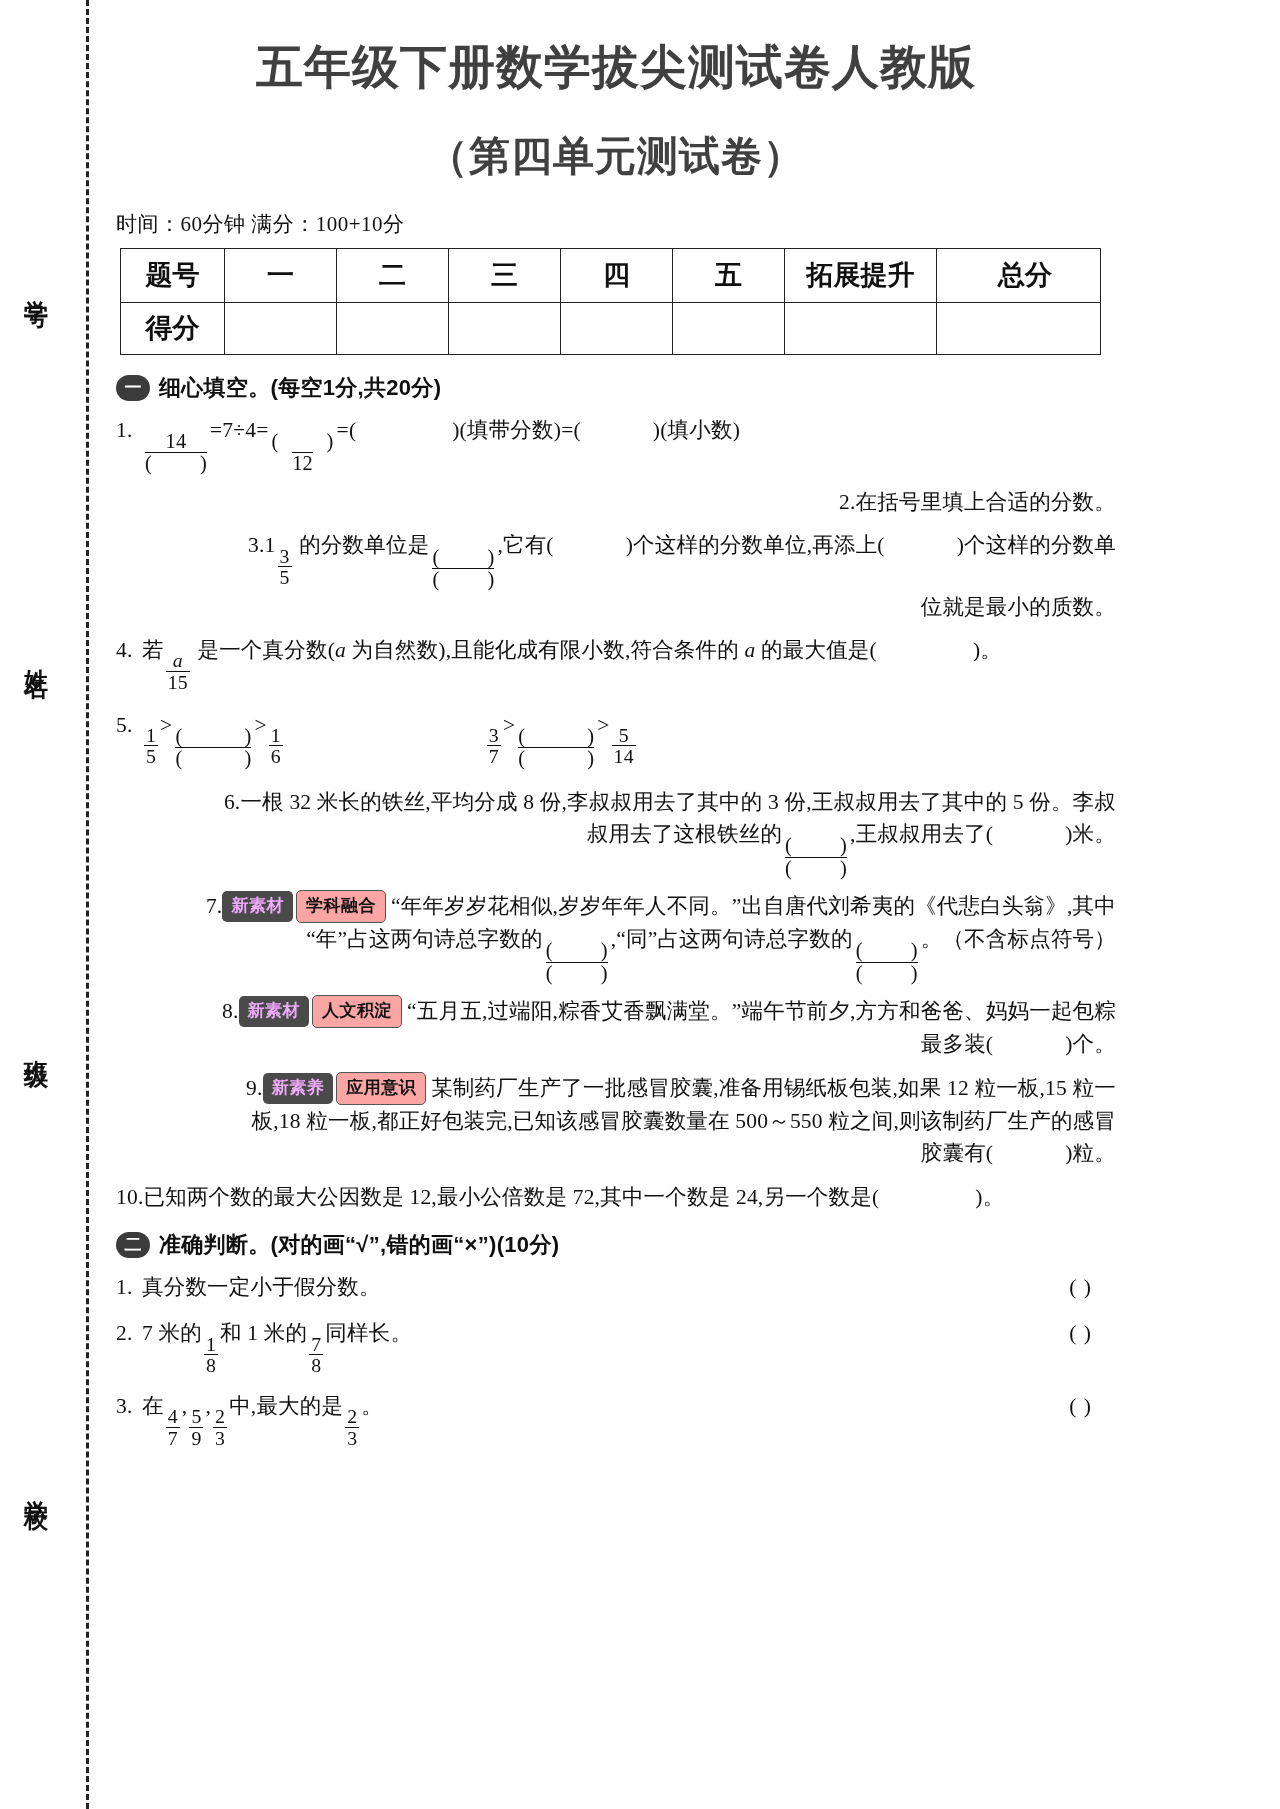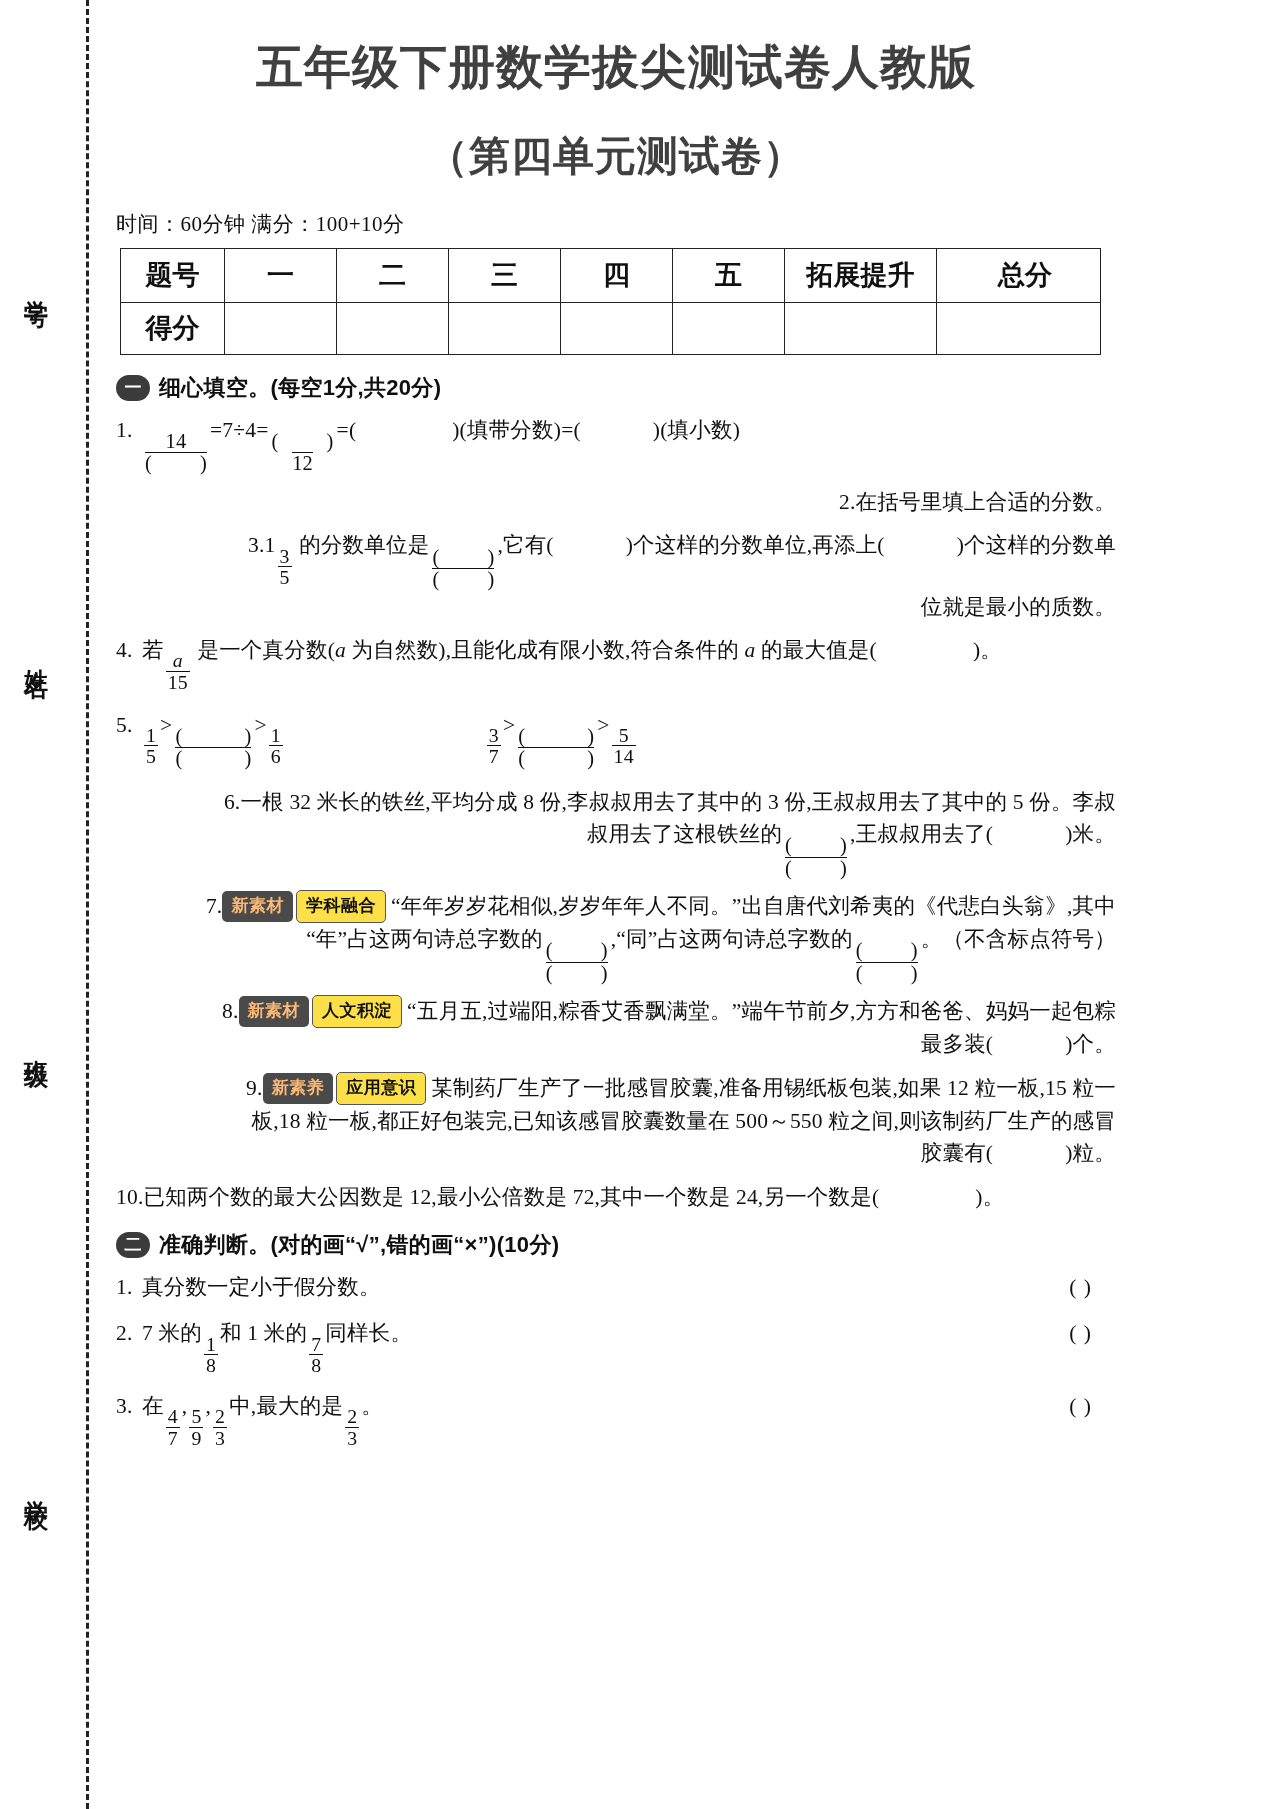--- a/index.html
+++ b/index.html
@@ -158,22 +158,22 @@
   .tag {
     display:inline-block;
     font-family:"Liberation Sans","DejaVu Sans",sans-serif;
     font-size:17px;
     font-weight:bold;
     padding:2px 9px 3px 9px;
     border-radius:5px;
     vertical-align:2px;
     letter-spacing:0.5px;
   }
-  .tag.dark { background:#4a4a4a; color:#fdba74; margin-right:3px; }
-  .tag.light { background:#fde047; color:#111; border:1.4px solid #555; margin-right:5px; }
+  .tag.dark { background:#4a4a4a; color:#f0abfc; margin-right:3px; }
+  .tag.light { background:#fca5a5; color:#111; border:1.4px solid #555; margin-right:5px; }
 
   .rpar { float:right; letter-spacing:1px; padding-right:24px; }
   .clr { clear:both; }
 </style>
 </head>
 <body>
 
 <div class="binding"></div>
 
 <div class="vlabel l1">学号：</div>

